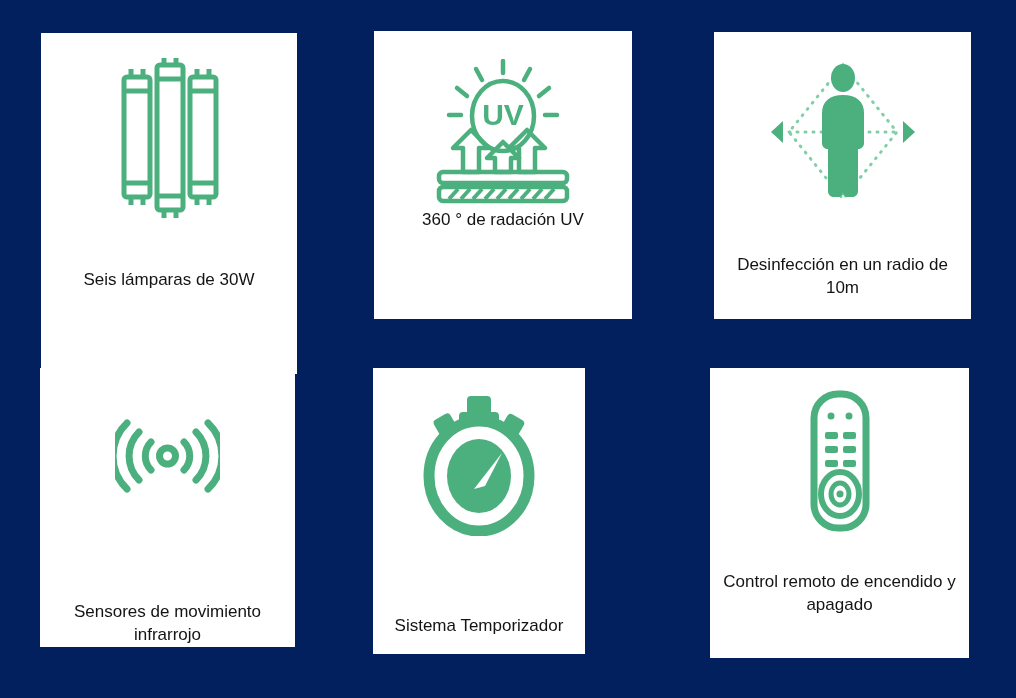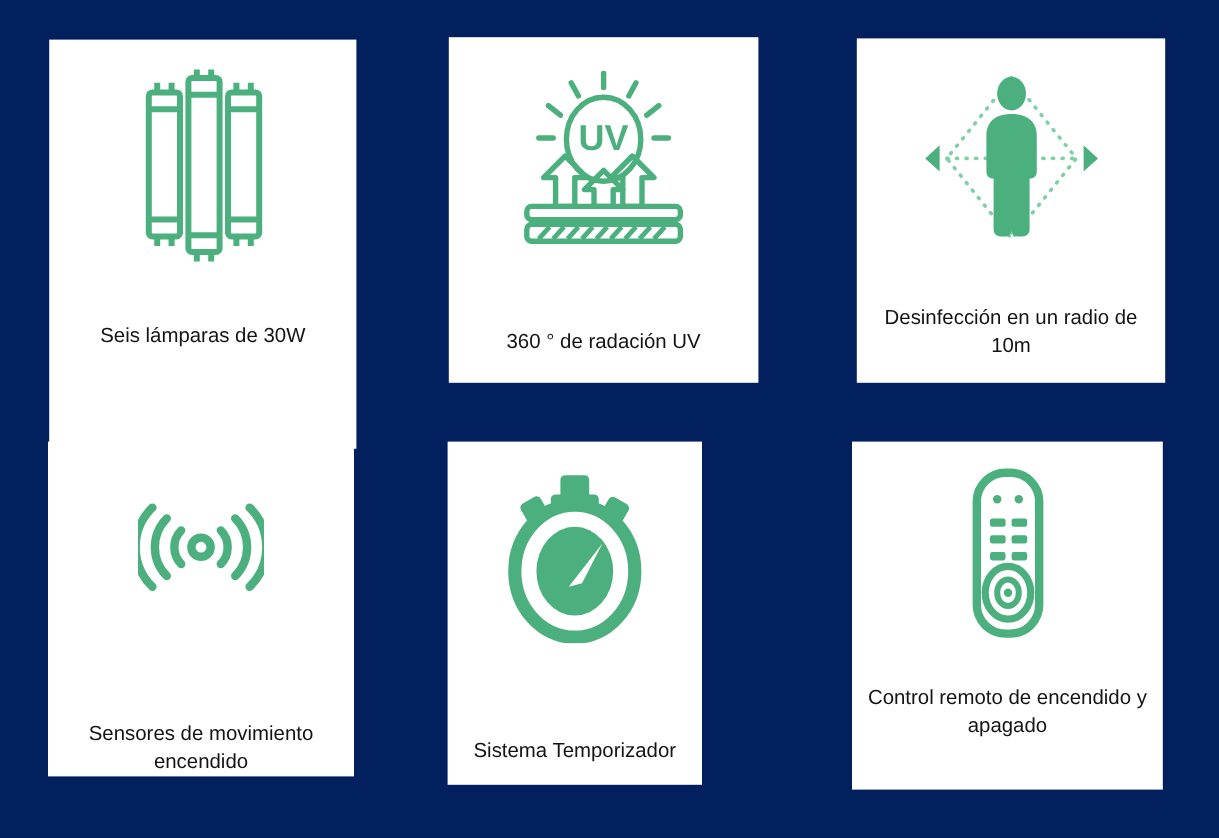--- a/index.html
+++ b/index.html
@@ -50,21 +50,21 @@
     padding: 0 10px;
     box-sizing: border-box;
     font-family: "Liberation Sans", sans-serif;
   }
 
   
   .card-1 .icon-wrap { height: 175px; margin-top: 22px; }
   .card-1 .caption   { margin-top: 39px; }
 
   .card-2 .icon-wrap { height: 150px; margin-top: 28px; }
-  .card-2 .caption   { margin-top: 65px; }
+  .card-2 .caption   { }
 
   .card-3 .icon-wrap { height: 155px; margin-top: 25px; }
   .card-3 .caption   { margin-top: 42px; }
 
   .card-4 .icon-wrap { height: 110px; margin-top: 48px; }
   .card-4 .caption   { margin-top: 75px; }
 
   .card-5 .icon-wrap { height: 145px; margin-top: 26px; }
   .card-5 .caption   { margin-top: 76px; }
 
@@ -188,21 +188,21 @@
           <circle cx="52.5" cy="40" r="8"></circle>
           <path d="M36 26 a20 20 0 0 0 0 28"></path>
           <path d="M69 26 a20 20 0 0 1 0 28"></path>
           <path d="M24 16 a34 34 0 0 0 0 48"></path>
           <path d="M81 16 a34 34 0 0 1 0 48"></path>
           <path d="M12 7 a46 46 0 0 0 0 66"></path>
           <path d="M93 7 a46 46 0 0 1 0 66"></path>
         </g>
       </svg>
     </div>
-    <div class="caption">Sensores de movimiento encendido</div>
+    <div class="caption">Sensores de movimiento infrarrojo</div>
   </div>
 
   <div class="card card-5">
     <div class="icon-wrap">
       <svg width="120" height="142" viewBox="0 0 120 142">
         <g fill="#4cb07e">
 
           <rect x="48" y="2" width="24" height="20" rx="4"></rect>
           <rect x="40" y="18" width="40" height="13" rx="4"></rect>
 

